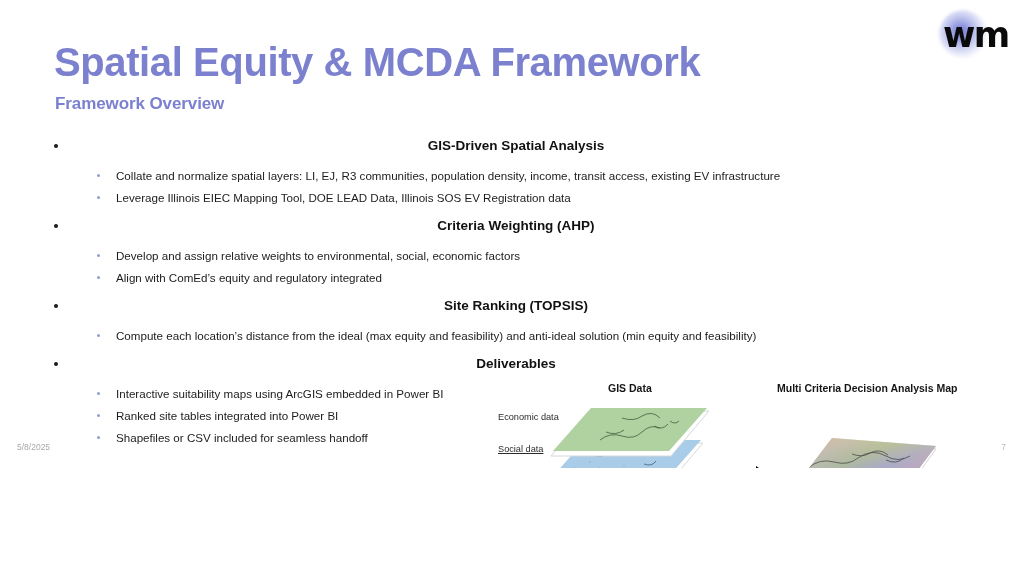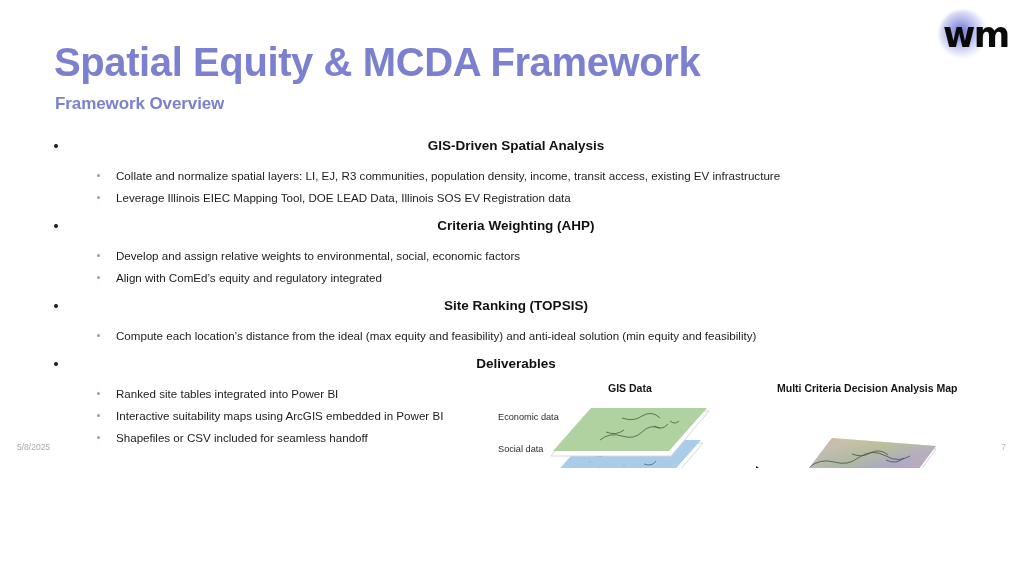--- a/index.html
+++ b/index.html
@@ -203,22 +203,22 @@
       <div class="lvl2">Align with ComEd’s equity and regulatory integrated</div>
     </div>
 
     <div class="group">
       <div class="lvl1">Site Ranking (TOPSIS)</div>
       <div class="lvl2">Compute each location’s distance from the ideal (max equity and feasibility) and anti-ideal solution (min equity and feasibility)</div>
     </div>
 
     <div class="group">
       <div class="lvl1">Deliverables</div>
+      <div class="lvl2">Interactive suitability maps using ArcGIS embedded in Power BI</div>
       <div class="lvl2">Ranked site tables integrated into Power BI</div>
-      <div class="lvl2">Interactive suitability maps using ArcGIS embedded in Power BI</div>
       <div class="lvl2">Shapefiles or CSV included for seamless handoff</div>
     </div>
 
   </div>
 
   <div class="diagram">
 
     <div class="dg-head left">GIS Data</div>
     <div class="dg-head right">Multi Criteria Decision Analysis Map</div>
 
@@ -291,21 +291,21 @@
           <path d="M106,44 q10,-8 22,-4 q12,4 20,-4 q8,-8 18,-4"></path>
           <path d="M128,22 q12,4 20,-2 q10,-6 18,2"></path>
           <path d="M112,36 q10,4 18,-2"></path>
           <path d="M160,30 q8,5 14,-2"></path>
           <path d="M176,25 q5,4 9,0"></path>
         </g>
       </g>
     </svg>
 
     <div class="layer-label" style="left:4px;  top:30px;text-align:right;">Economic data</div>
-    <div class="layer-label" style="left:4px;  top:62px;">Social data</div>
+    <div class="layer-label" style="left:4px;  top:62px;text-decoration:underline;">Social data</div>
     <div class="layer-label" style="left:4px;  top:94px;padding-left:44px;">Environment data</div>
     <div class="layer-label" style="left:4px;  top:126px;">Building data</div>
 
     <div class="arrow-wrap">
       <svg width="46" height="30" viewBox="0 0 46 30">
         <polygon points="0,9 24,9 24,1 44,15 24,29 24,21 0,21" fill="#000000"></polygon>
       </svg>
     </div>
 
     <svg width="150" height="90" viewBox="0 0 150 90" style="position:absolute;left:296px;top:48px;">

